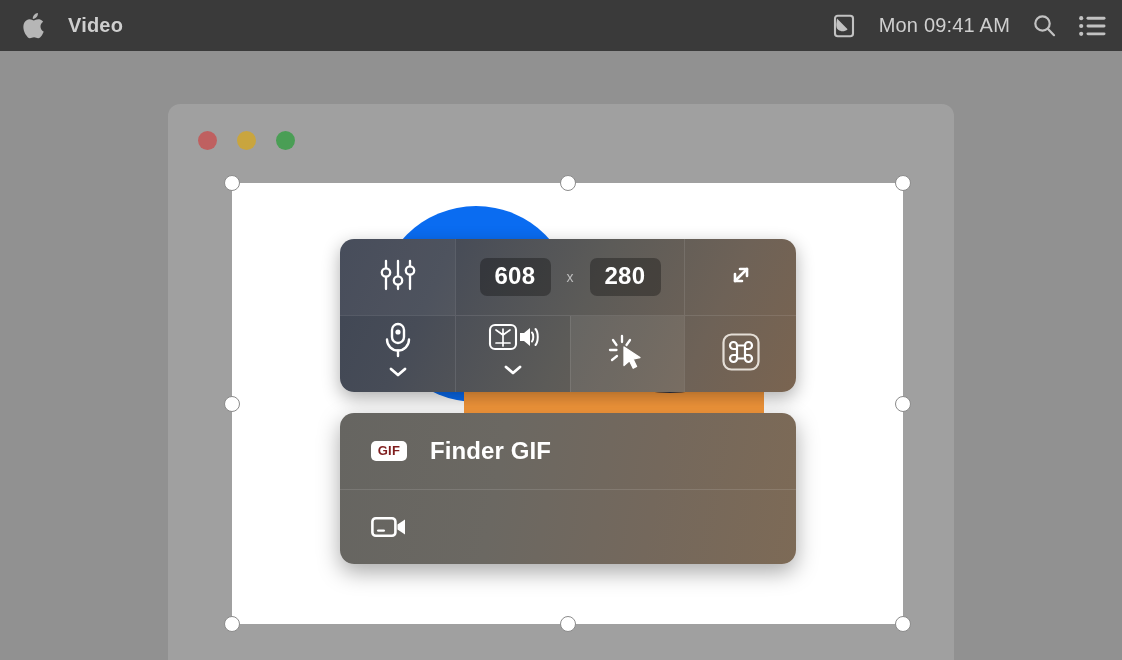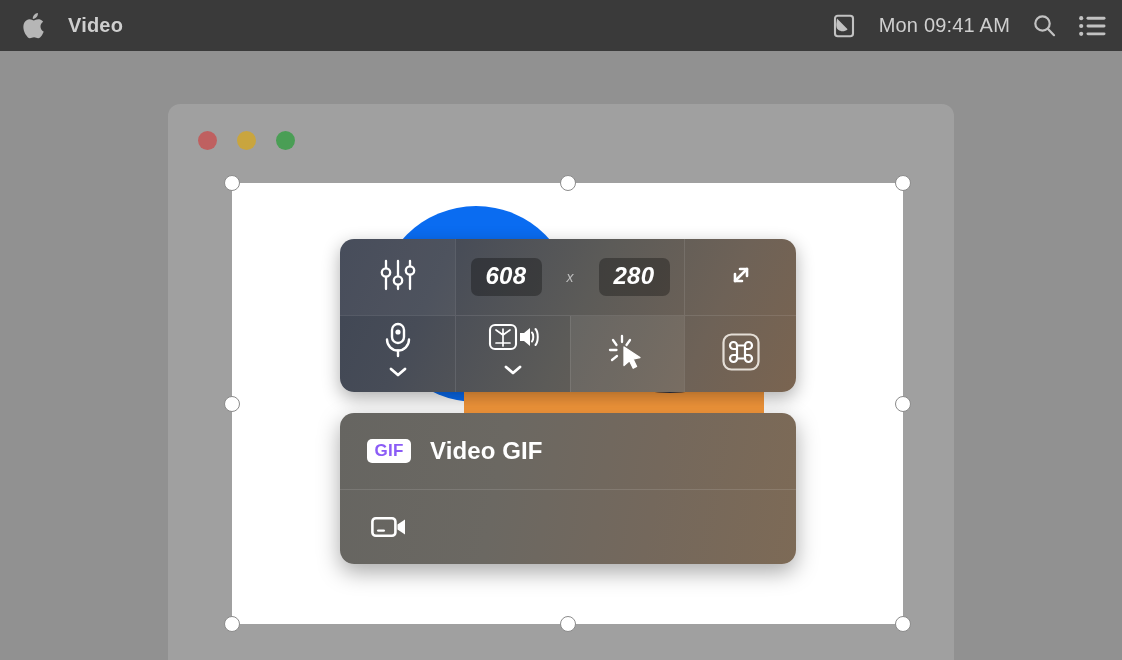--- a/index.html
+++ b/index.html
@@ -91,21 +91,21 @@
   .tb-row.top { border-bottom:1px solid rgba(255,255,255,0.10); }
   .tb-cell {
     display:flex; align-items:center; justify-content:center;
     position:relative;
     height:100%;
   }
   .tb-row.top .tb-cell + .tb-cell { border-left:1px solid rgba(255,255,255,0.10); }
   .tb-row.bottom .tb-cell + .tb-cell { border-left:1px solid rgba(255,255,255,0.10); }
 
   .cell-settings  { width:115px; background:rgba(255,255,255,0.045); }
-  .cell-dims      { flex:1; gap:25px;font-style:italic; }
+  .cell-dims      { flex:1; gap:16px; }
   .cell-expand    { width:112px; }
 
   .cell-mic       { width:115px; }
   .cell-audio     { width:115px; }
   .cell-cursor    { width:114px; background:rgba(255,255,255,0.07); }
   .cell-keys      { width:112px; }
 
   .dim-field {
     background:rgba(0,0,0,0.30);
     border-radius:7px;
@@ -135,22 +135,22 @@
   }
   .dd-item {
     display:flex; align-items:center; gap:22px;
     height:50%;
     padding-left:30px;
     color:#ffffff;
   }
   .dd-item + .dd-item { border-top:1px solid rgba(255,255,255,0.12); }
   .dd-label { font-size:24px; font-weight:bold; letter-spacing:0.1px; }
   .gif-badge {
-    background:#ffffff; color:#8b5cf6;
-    font-size:17px; font-weight:bold;
+    background:#ffffff; color:#7f1d1d;
+    font-size:13px; font-weight:bold;
     border-radius:5px;
     padding:3px 7px 4px;
     letter-spacing:0.3px;
     line-height:1;
   }
   .dd-icon-wrap { width:38px; display:flex; justify-content:center; }
 </style>
 </head>
 <body>
 
@@ -326,21 +326,21 @@
       </div>
     </div>
   </div>
 
   <div class="dropdown">
 
     <div class="dd-item">
       <span class="dd-icon-wrap">
         <span class="gif-badge">GIF</span>
       </span>
-      <span class="dd-label">Video GIF</span>
+      <span class="dd-label">Finder GIF</span>
     </div>
 
     <div class="dd-item">
       <span class="dd-icon-wrap">
         <svg width="36" height="26" viewBox="0 0 36 26">
           <rect x="1.4" y="4.2" width="23" height="17.6" rx="3.4" fill="none" stroke="#ffffff" stroke-width="2.6"></rect>
           <rect x="6" y="15.4" width="8" height="2.4" rx="1.2" fill="#ffffff"></rect>
           <path d="M26.5 10.5l7.5-5v15l-7.5-5z" fill="#ffffff"></path>
         </svg>
       </span>

